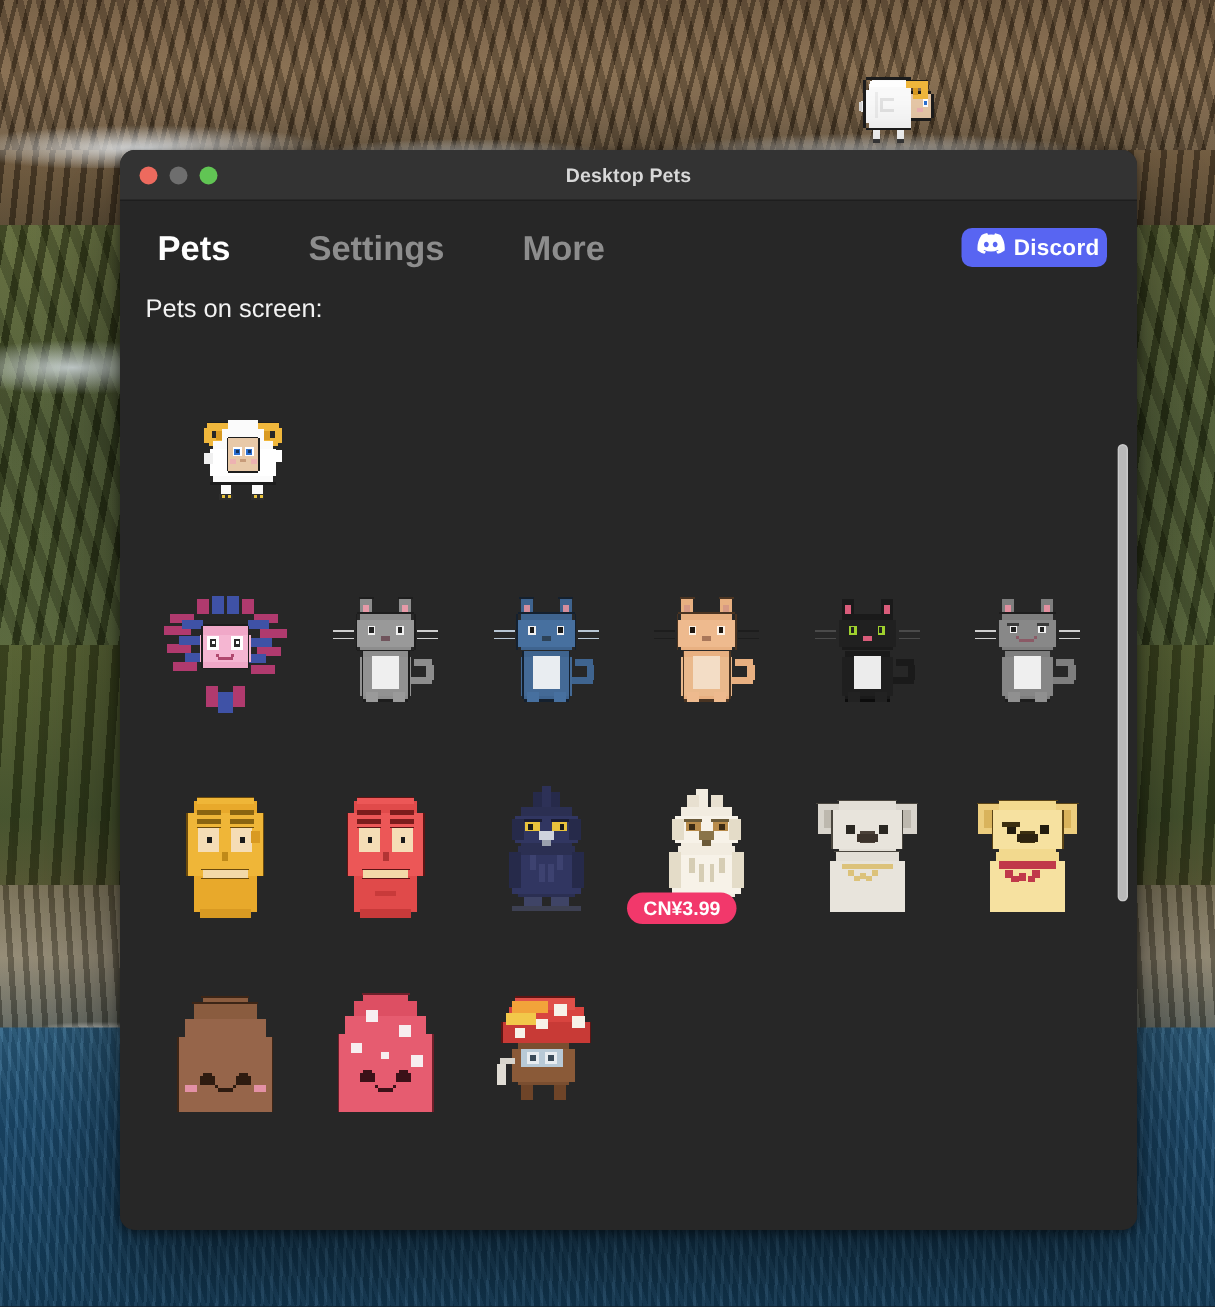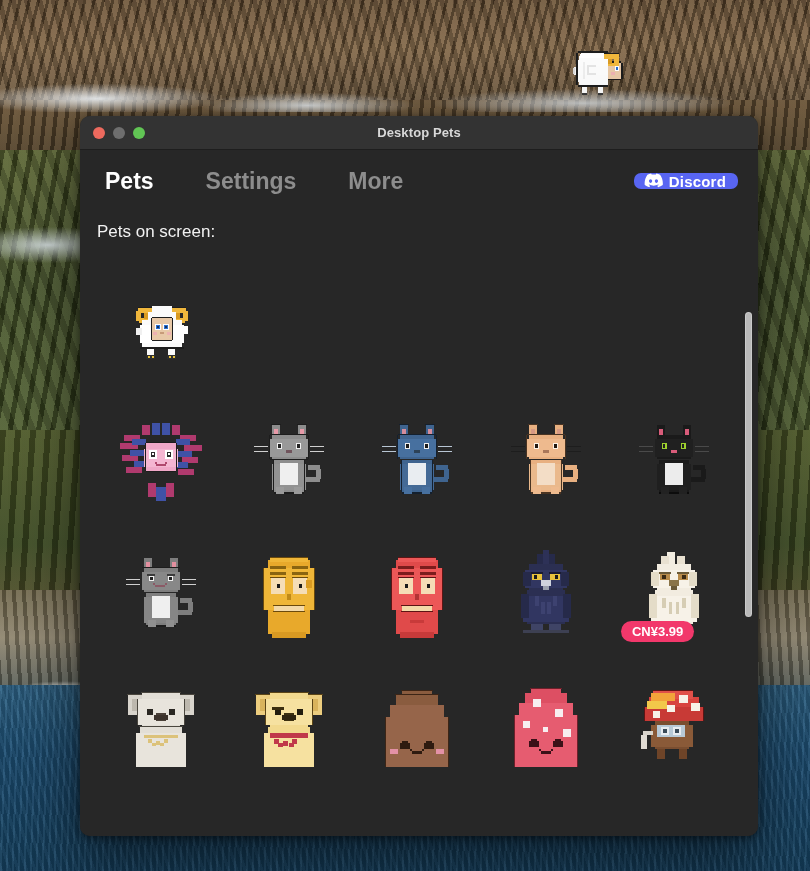--- a/index.html
+++ b/index.html
@@ -68,21 +68,21 @@
     top:678px; height:16px;
     background:radial-gradient(ellipse 60px 7px at 8% 50%, rgba(255,255,255,.55), rgba(255,255,255,0) 70%),
                radial-gradient(ellipse 40px 5px at 18% 60%, rgba(255,255,255,.4), rgba(255,255,255,0) 72%);
   }
 
   
   #desktop-pet { position:absolute; left:570px; top:40px; width:60px; height:62px; }
 
   
   #app-window {
-    position:absolute; left:80px; top:116px; width:678px; height:720px;
+    position:absolute; left:80px; top:100px; width:678px; height:720px;
     background:#272727; border-radius:10px;
     box-shadow:0 22px 60px rgba(0,0,0,.55), 0 2px 8px rgba(0,0,0,.5);
     overflow:hidden; display:flex; flex-direction:column;
   }
   #titlebar {
     height:34px; flex:0 0 34px; background:#333333;
     display:flex; align-items:center; position:relative;
     border-bottom:1px solid #1e1e1e;
   }
   .traffic-lights { display:flex; gap:8px; padding-left:13px; }
@@ -101,41 +101,41 @@
     padding:0 20px 0 17px; background:#272727; position:relative;
   }
   .nav-tab {
     font-size:23px; font-weight:bold; color:#8d8d8d;
     margin-right:44px; cursor:pointer; white-space:nowrap;margin-left:8px;
   }
   .nav-tab.active { color:#ffffff; }
 
   #discord-button {
     position:absolute; right:20px; top:50%; transform:translateY(-50%);
-    background:#5865f2; border-radius:7px; height:16px;
-    display:flex; gap:6px; padding:0 12px 0 10px;
+    background:#5865f2; border-radius:7px; height:26px;
+    display:flex; align-items:center; gap:6px; padding:0 5px 0 10px;
     cursor:pointer;
   }
   #discord-button .dtext {
     color:#fff; font-size:15px; font-weight:bold; letter-spacing:.2px;
   }
 
   #content {
     flex:1 1 auto; background:#272727; position:relative; overflow:hidden;
     padding:0 20px 0 17px;
   }
   .section-label {
-    font-size:17px; color:#f2f2f2; margin-top:10px; margin-bottom:8px;
+    font-size:17px; color:#f2f2f2; margin-bottom:8px;
   }
   #onscreen-area { height:150px; position:relative; }
   #onscreen-pet { position:absolute; left:33px; top:48px; width:64px; height:66px; }
 
   .more-label { margin-top:14px; }
 
-  .pet-grid { display:grid; grid-template-columns:repeat(5, 1fr);text-decoration:underline; }
+  .pet-grid { display:grid; grid-template-columns:repeat(6, 1fr);text-decoration:underline; }
   .pet-cell {
     height:133px; display:flex; align-items:center; justify-content:center;
     position:relative; cursor:pointer;
   }
   .sprite { width:86px; height:100px; position:relative; }
   .price-badge {
     position:absolute; left:-10px; bottom:8px;
     background:#f2386b; color:#fff; font-size:13px; font-weight:bold;
     padding:3px 11px; border-radius:999px; white-space:nowrap;
   }

